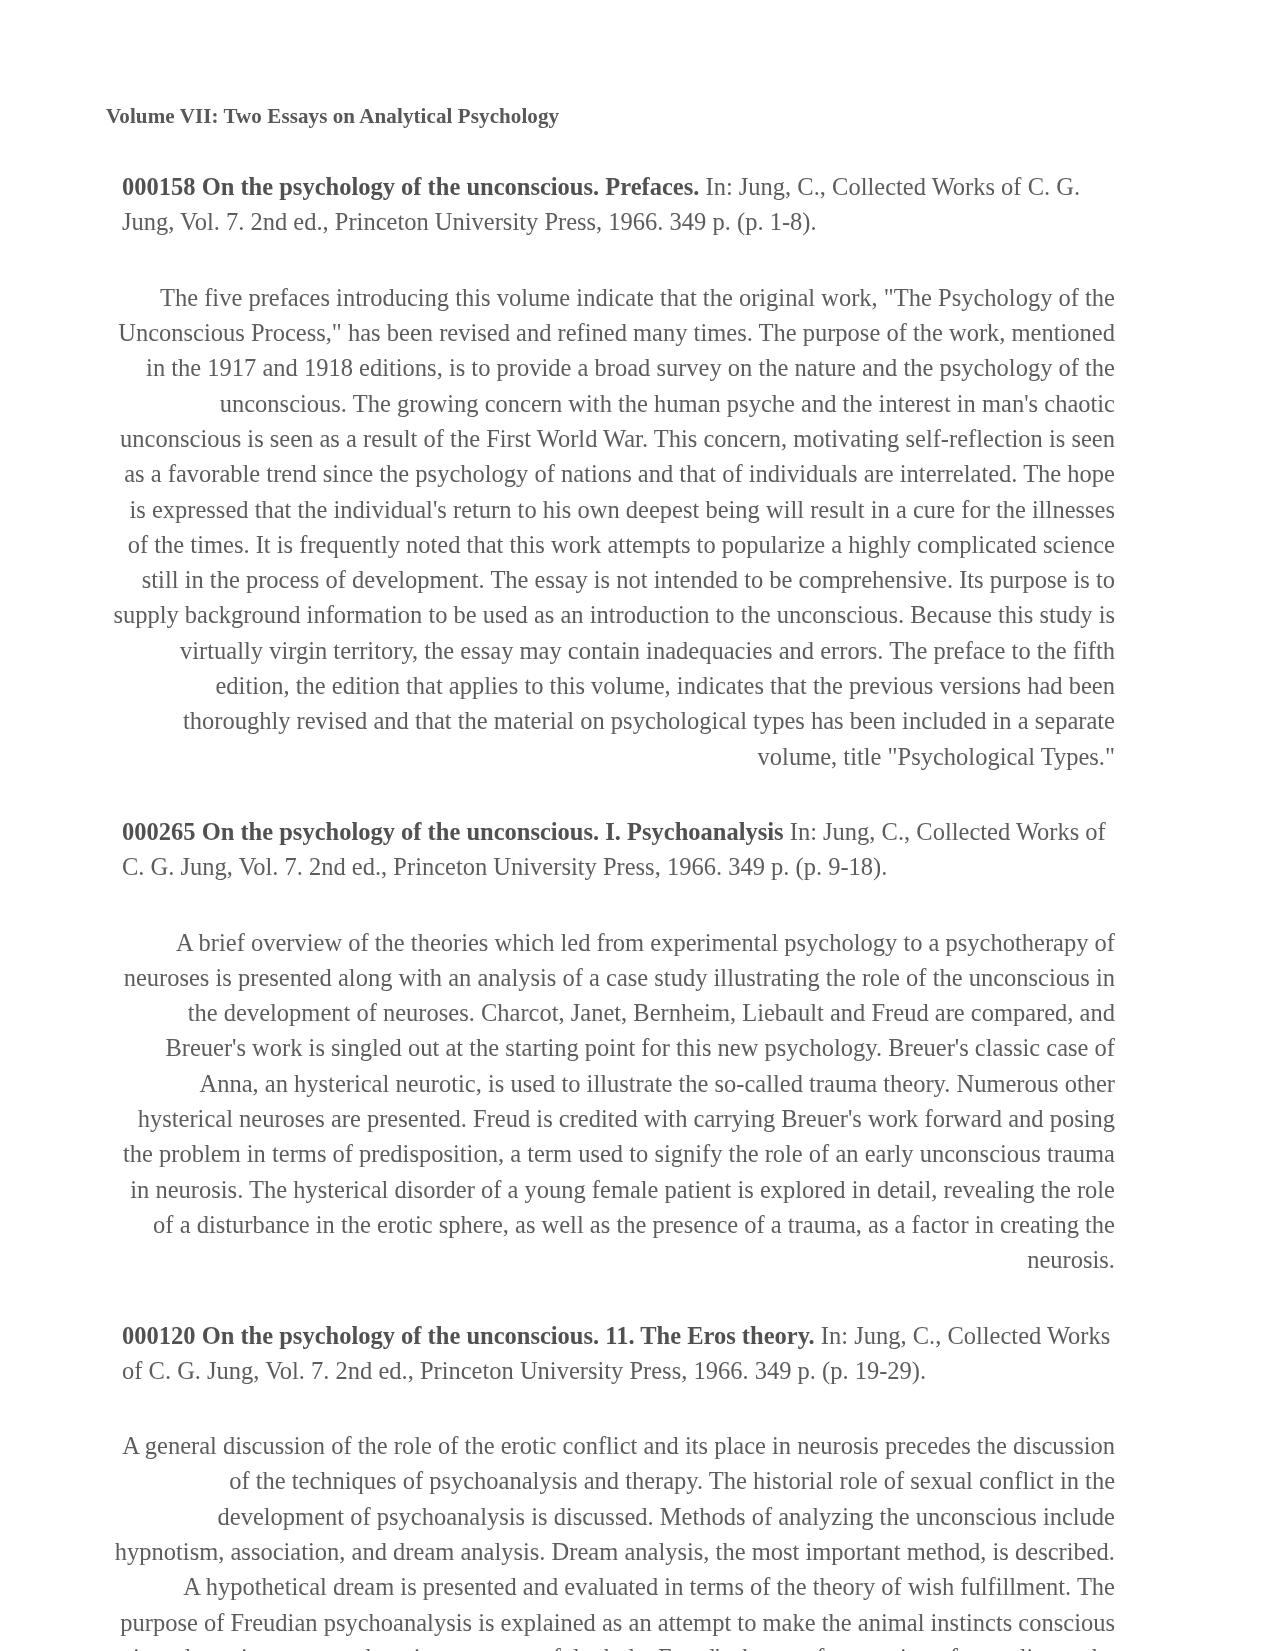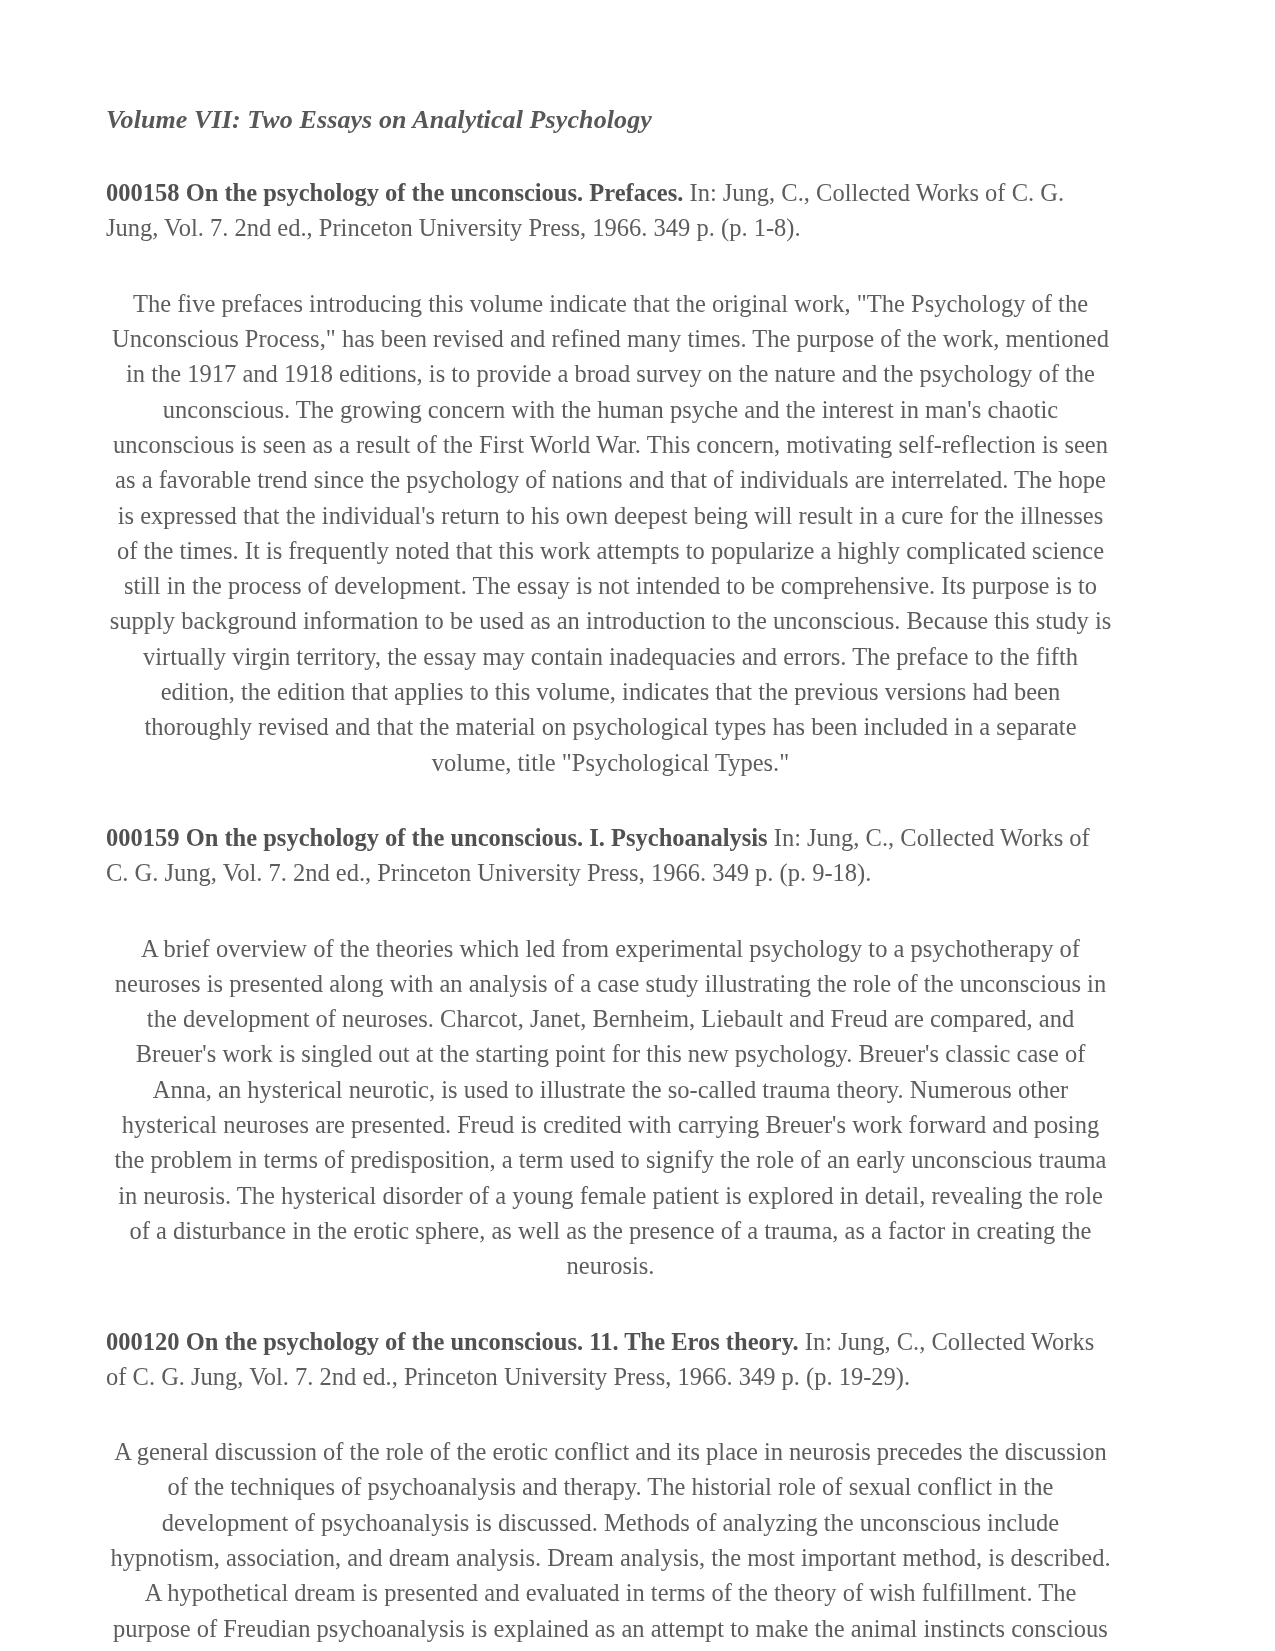--- a/index.html
+++ b/index.html
@@ -16,68 +16,67 @@
     overflow: hidden;
   }
   .page {
     box-sizing: border-box;
     width: 1275px;
     height: 1651px;
     padding: 104px 160px 0 106px;
     background: #ffffff;
   }
   .doc-title {
-    font-size: 26px;
+    font-size: 21px;
     font-weight: bold;
     color: #585858;
     margin: 0 0 40px 0;
     letter-spacing: 0.1px;
     line-height: 1.2;
-    font-style: italic;
   }
   .entry {
-    margin: 0 0 40px 0;
+    margin: 0 0 40px 16px;
     font-size: 24.5px;
     line-height: 35.3px;
     color: #5d5d5d;
     text-align: left;
   }
   .entry .ref {
     font-weight: bold;
     color: #515151;
   }
   .entry .cite {
     font-weight: normal;
   }
   .abstract {
     margin: 12px 0 40px 0;
     font-size: 24.5px;
     line-height: 35.3px;
     color: #5d5d5d;
-    text-align: center;
+    text-align: right;
   }
   .abstract:last-child {
     margin-bottom: 0;
   }
 </style>
 </head>
 <body>
 
 <div class="page">
 
   <h1 class="doc-title">Volume VII: Two Essays on Analytical Psychology</h1>
 
   <p class="entry">
     <span class="ref">000158 On the psychology of the unconscious. Prefaces.</span><span class="cite"> In: Jung, C., Collected Works of C. G. Jung, Vol. 7. 2nd ed., Princeton University Press, 1966. 349 p. (p. 1-8).</span>
   </p>
 
   <p class="abstract">The five prefaces introducing this volume indicate that the original work, "The Psychology of the Unconscious Process," has been revised and refined many times. The purpose of the work, mentioned in the 1917 and 1918 editions, is to provide a broad survey on the nature and the psychology of the unconscious. The growing concern with the human psyche and the interest in man's chaotic unconscious is seen as a result of the First World War. This concern, motivating self-reflection is seen as a favorable trend since the psychology of nations and that of individuals are interrelated. The hope is expressed that the individual's return to his own deepest being will result in a cure for the illnesses of the times. It is frequently noted that this work attempts to popularize a highly complicated science still in the process of development. The essay is not intended to be comprehensive. Its purpose is to supply background information to be used as an introduction to the unconscious. Because this study is virtually virgin territory, the essay may contain inadequacies and errors. The preface to the fifth edition, the edition that applies to this volume, indicates that the previous versions had been thoroughly revised and that the material on psychological types has been included in a separate volume, title "Psychological Types."</p>
 
   <p class="entry">
-    <span class="ref">000159 On the psychology of the unconscious. I. Psychoanalysis</span><span class="cite"> In: Jung, C., Collected Works of C. G. Jung, Vol. 7. 2nd ed., Princeton University Press, 1966. 349 p. (p. 9-18).</span>
+    <span class="ref">000265 On the psychology of the unconscious. I. Psychoanalysis</span><span class="cite"> In: Jung, C., Collected Works of C. G. Jung, Vol. 7. 2nd ed., Princeton University Press, 1966. 349 p. (p. 9-18).</span>
   </p>
 
   <p class="abstract">A brief overview of the theories which led from experimental psychology to a psychotherapy of neuroses is presented along with an analysis of a case study illustrating the role of the unconscious in the development of neuroses. Charcot, Janet, Bernheim, Liebault and Freud are compared, and Breuer's work is singled out at the starting point for this new psychology. Breuer's classic case of Anna, an hysterical neurotic, is used to illustrate the so-called trauma theory. Numerous other hysterical neuroses are presented. Freud is credited with carrying Breuer's work forward and posing the problem in terms of predisposition, a term used to signify the role of an early unconscious trauma in neurosis. The hysterical disorder of a young female patient is explored in detail, revealing the role of a disturbance in the erotic sphere, as well as the presence of a trauma, as a factor in creating the neurosis.</p>
 
   <p class="entry">
     <span class="ref">000120 On the psychology of the unconscious. 11. The Eros theory.</span><span class="cite"> In: Jung, C., Collected Works of C. G. Jung, Vol. 7. 2nd ed., Princeton University Press, 1966. 349 p. (p. 19-29).</span>
   </p>
 
   <p class="abstract">A general discussion of the role of the erotic conflict and its place in neurosis precedes the discussion of the techniques of psychoanalysis and therapy. The historial role of sexual conflict in the development of psychoanalysis is discussed. Methods of analyzing the unconscious include hypnotism, association, and dream analysis. Dream analysis, the most important method, is described. A hypothetical dream is presented and evaluated in terms of the theory of wish fulfillment. The purpose of Freudian psychoanalysis is explained as an attempt to make the animal instincts conscious in order to incorporate them into a purposeful whole. Freud's theory of repression of sexuality as the foundation of neurosis is evaluated and it is concluded that, although it is grounded on a true and factual principle, it is, nevertheless, one-sided and exclusive. A broader understanding of Eros as energy is suggested as the key to arriving at a harmony between spirit and instinct, the goal of psychoanalysis.</p>
 

